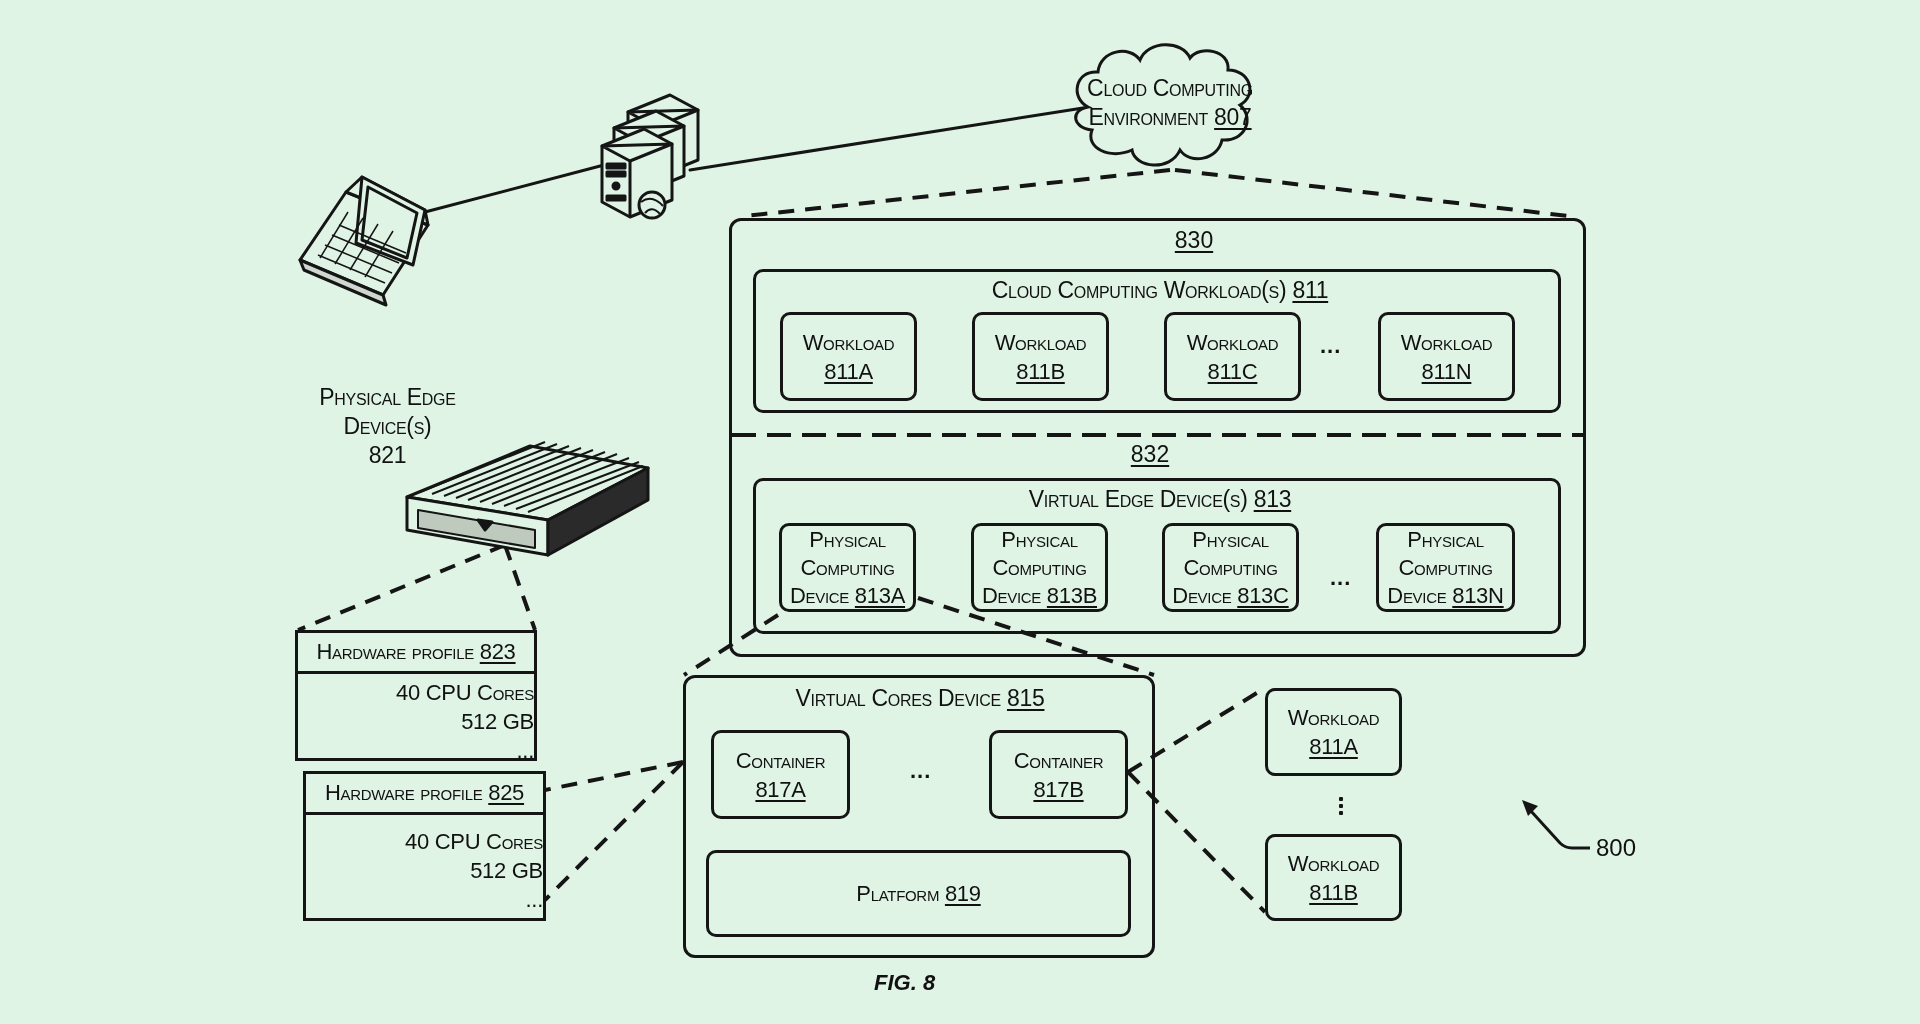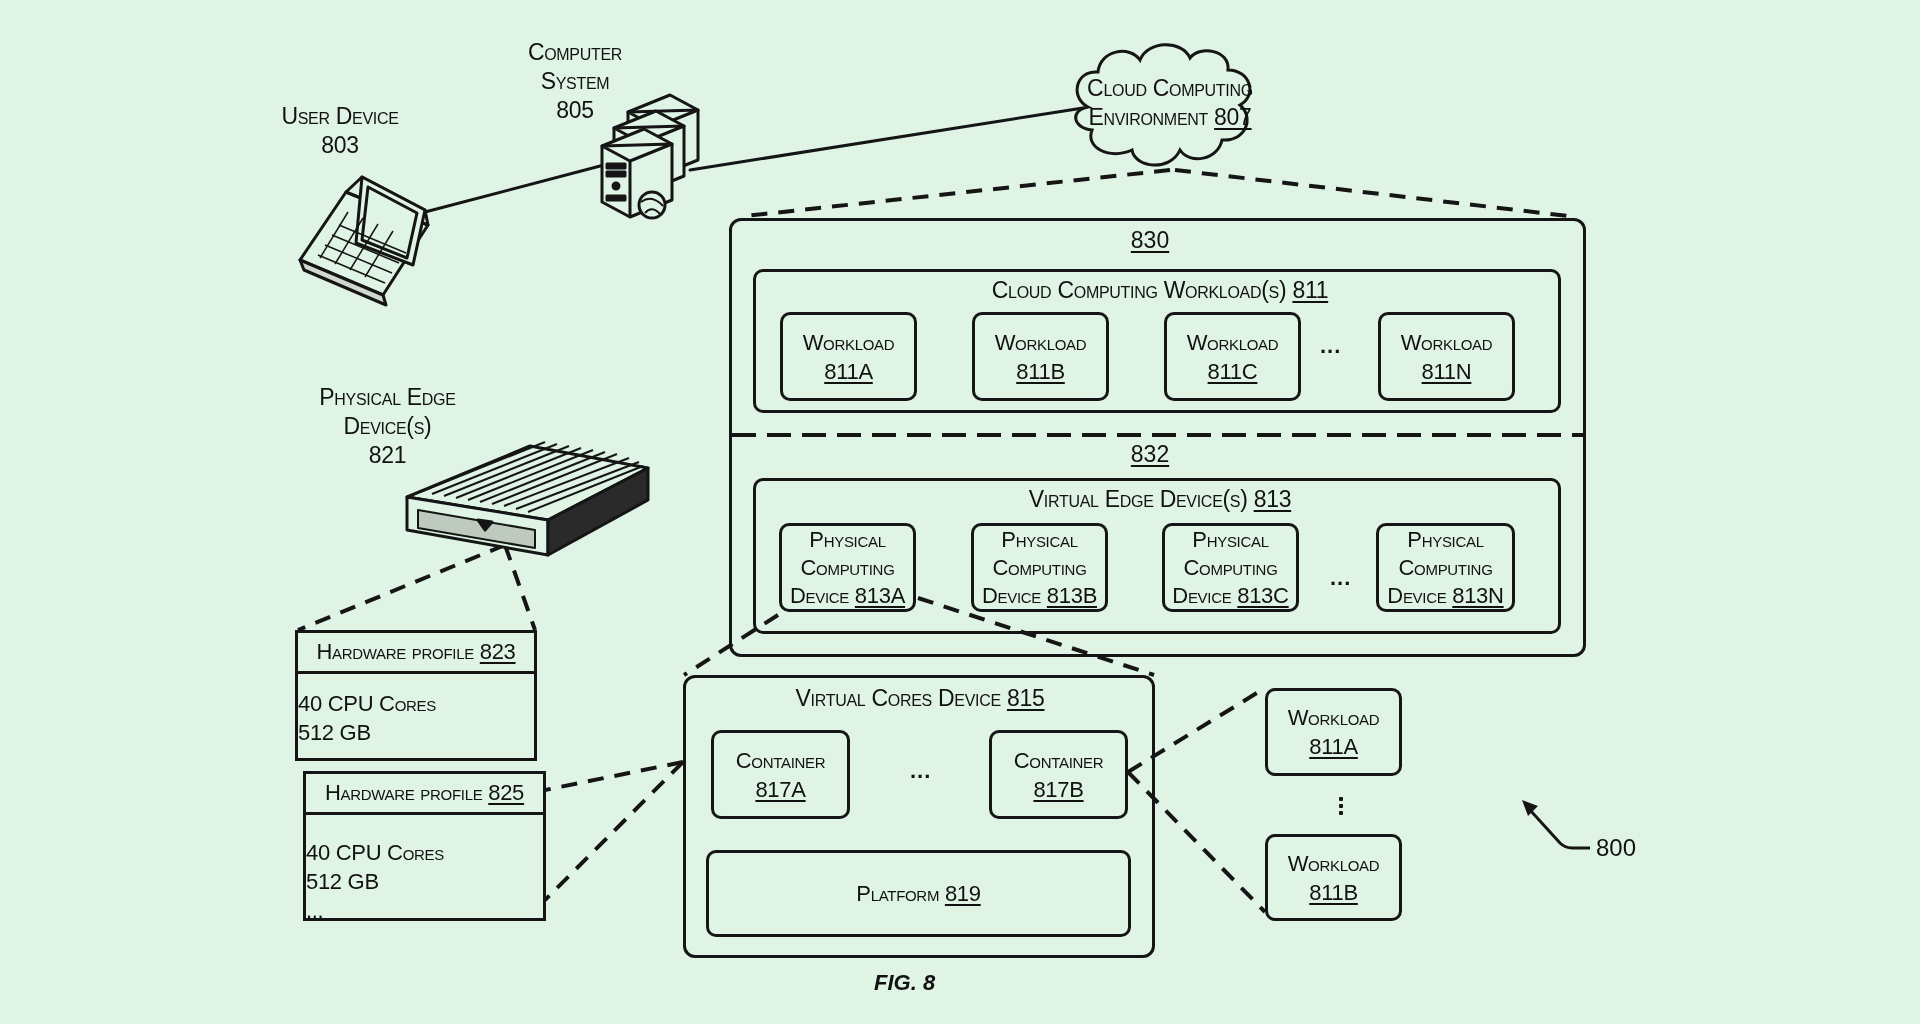--- a/index.html
+++ b/index.html
@@ -29,21 +29,21 @@
   .vdots { position: absolute; width: 4px; }
   .vdots i { display: block; width: 4px; height: 4px; background: #151515; margin-bottom: 3px; border-radius: 1px; }
   .hw {
     position: absolute; box-sizing: border-box;
     border: 3px solid #151515; border-radius: 0; overflow: hidden;
   }
   .hw .hdr {
     border-bottom: 3px solid #151515; text-align: center;
     font-size: 22px; line-height: 38px;
   }
-  .hw .body { text-align: left; font-size: 22px; line-height: 29px; padding-top: 4px; margin-top: 11px; }
+  .hw .body { text-align: right; font-size: 22px; line-height: 29px; padding-top: 4px; }
   .fig { position: absolute; font-style: italic; font-weight: bold; font-size: 22px; }
 </style>
 </head>
 <body>
 
 <div id="stage">
 
   <svg id="lines" viewBox="0 0 1920 1024">
     <g fill="none" stroke="#151515" stroke-width="3" stroke-linecap="round">
 
@@ -136,47 +136,38 @@
         <line x1="492" y1="504" x2="617" y2="454"></line>
         <line x1="504" y1="506" x2="629" y2="458"></line>
         <line x1="516" y1="509" x2="639" y2="462"></line>
         <line x1="528" y1="512" x2="643" y2="466"></line>
       </g>
       <path d="M418 510 L535 530 L535 548 L418 528 Z" fill="#bfcabf" stroke-width="2"></path>
       <polygon points="478,520 492,522 485,530" fill="#151515"></polygon>
     </g>
   </svg>
 
-  <div class="lbl sc" style="left:270px; top:102px; width:140px;">
-    <div>User Device</div>
-    <div>803</div>
-  </div>
-
-  <div class="lbl sc" style="left:510px; top:38px; width:130px;">
-    <div>Computer</div>
-    <div>System</div>
-    <div>805</div>
-  </div>
+
 
   <div class="lbl sc" style="left:1080px; top:74px; width:180px; line-height:29px;">
     <div>Cloud Computing</div>
     <div>
       <span>Environment</span>
       <u>807</u>
     </div>
   </div>
 
   <div class="lbl sc" style="left:300px; top:383px; width:175px;">
     <div>Physical Edge</div>
     <div>Device(s)</div>
     <div>821</div>
   </div>
 
   <div class="box" style="left:729px; top:218px; width:857px; height:439px;"></div>
-  <div class="lbl" style="left:1100px; top:226px; width:100px;">
+  <div class="lbl" style="left:1144px; top:226px; width:100px;">
     <u>830</u>
   </div>
 
   <div class="box" style="left:753px; top:269px; width:808px; height:144px; border-radius:10px;"></div>
   <div class="lbl sc" style="left:900px; top:276px; width:520px;">
     <span>Cloud Computing Workload(s)</span>
     <u>811</u>
   </div>
 
   <div class="cell sc" style="left:780px; top:312px; width:137px; height:89px;">

